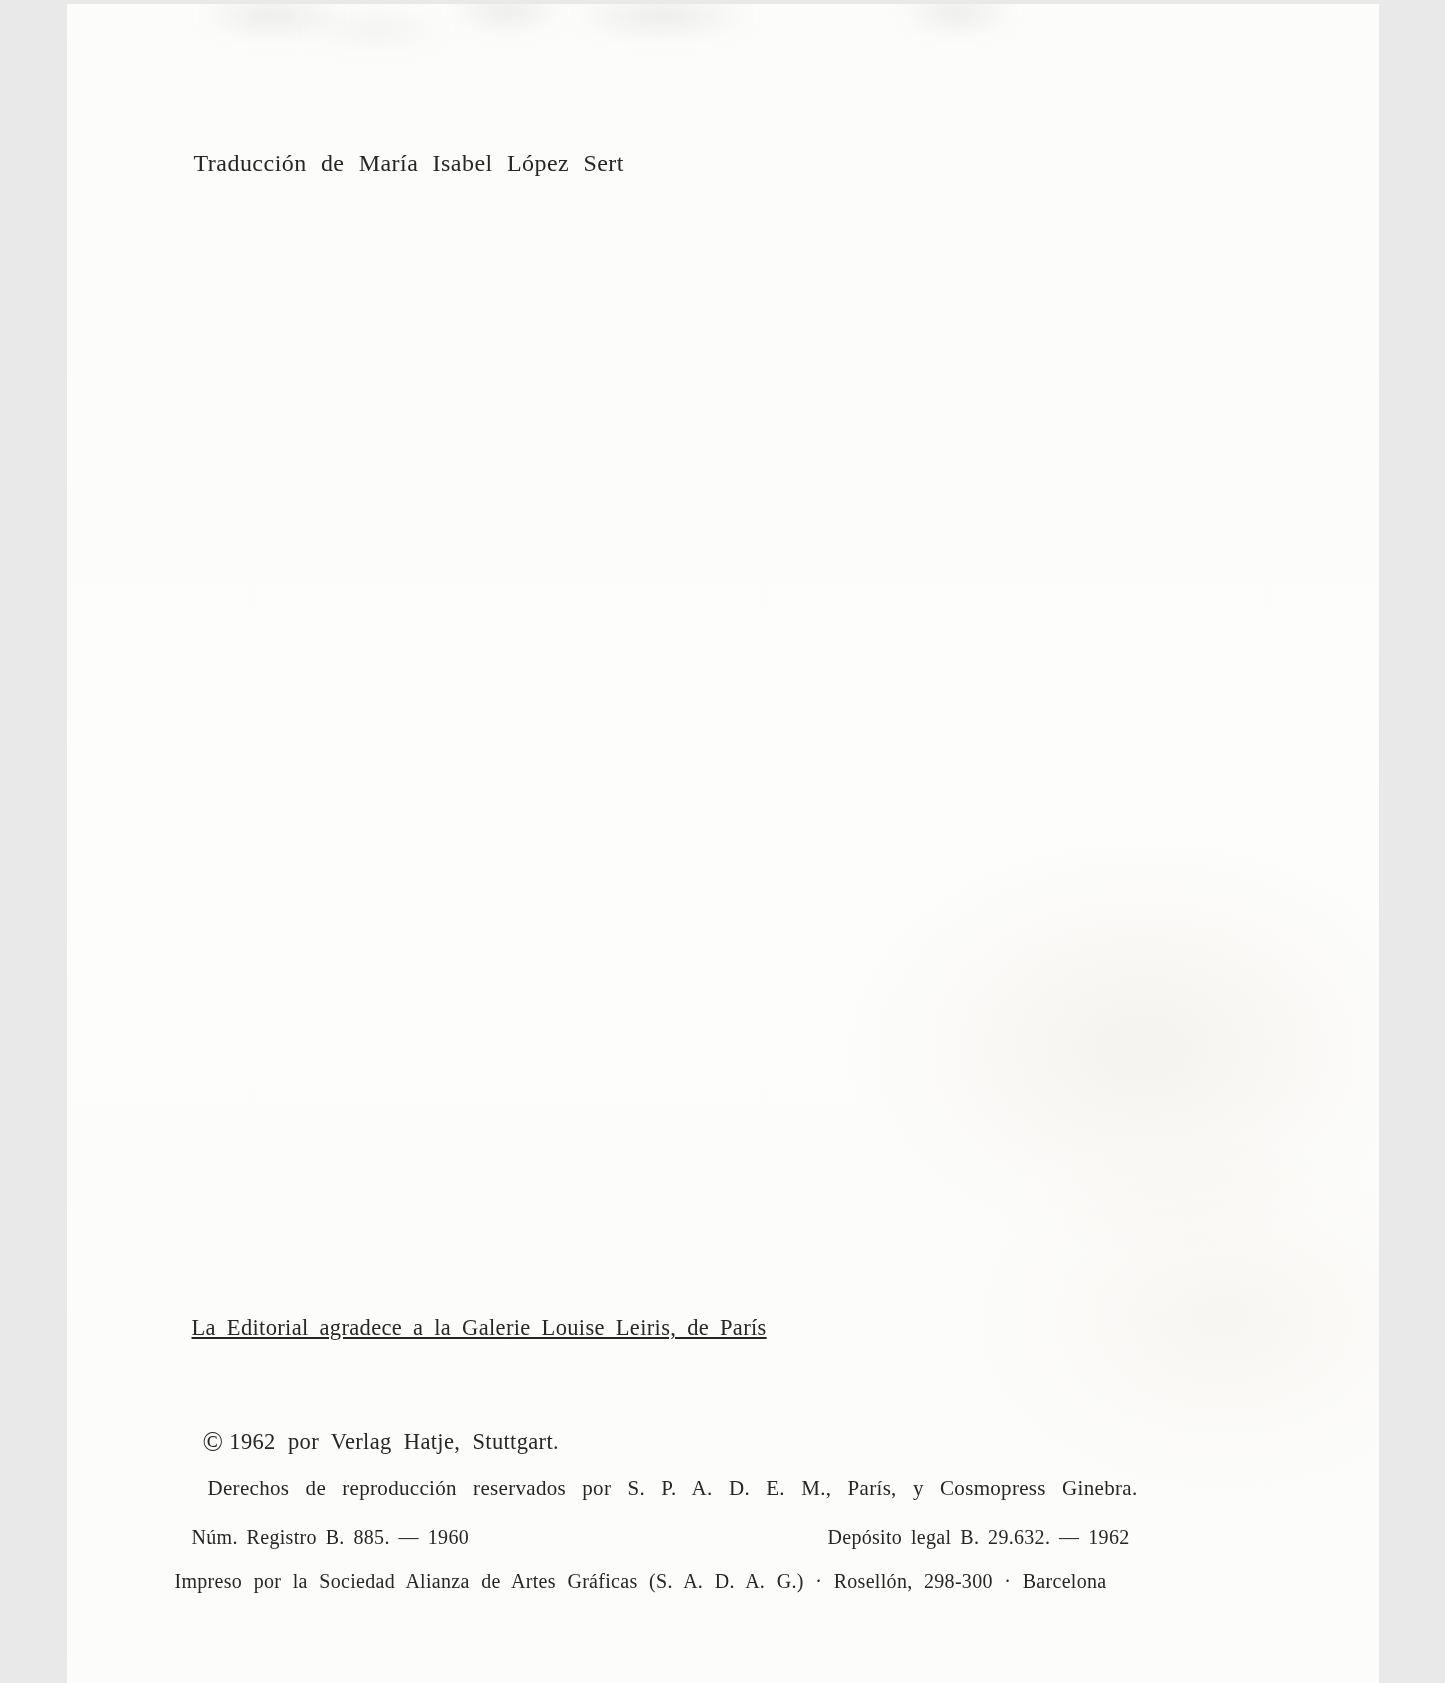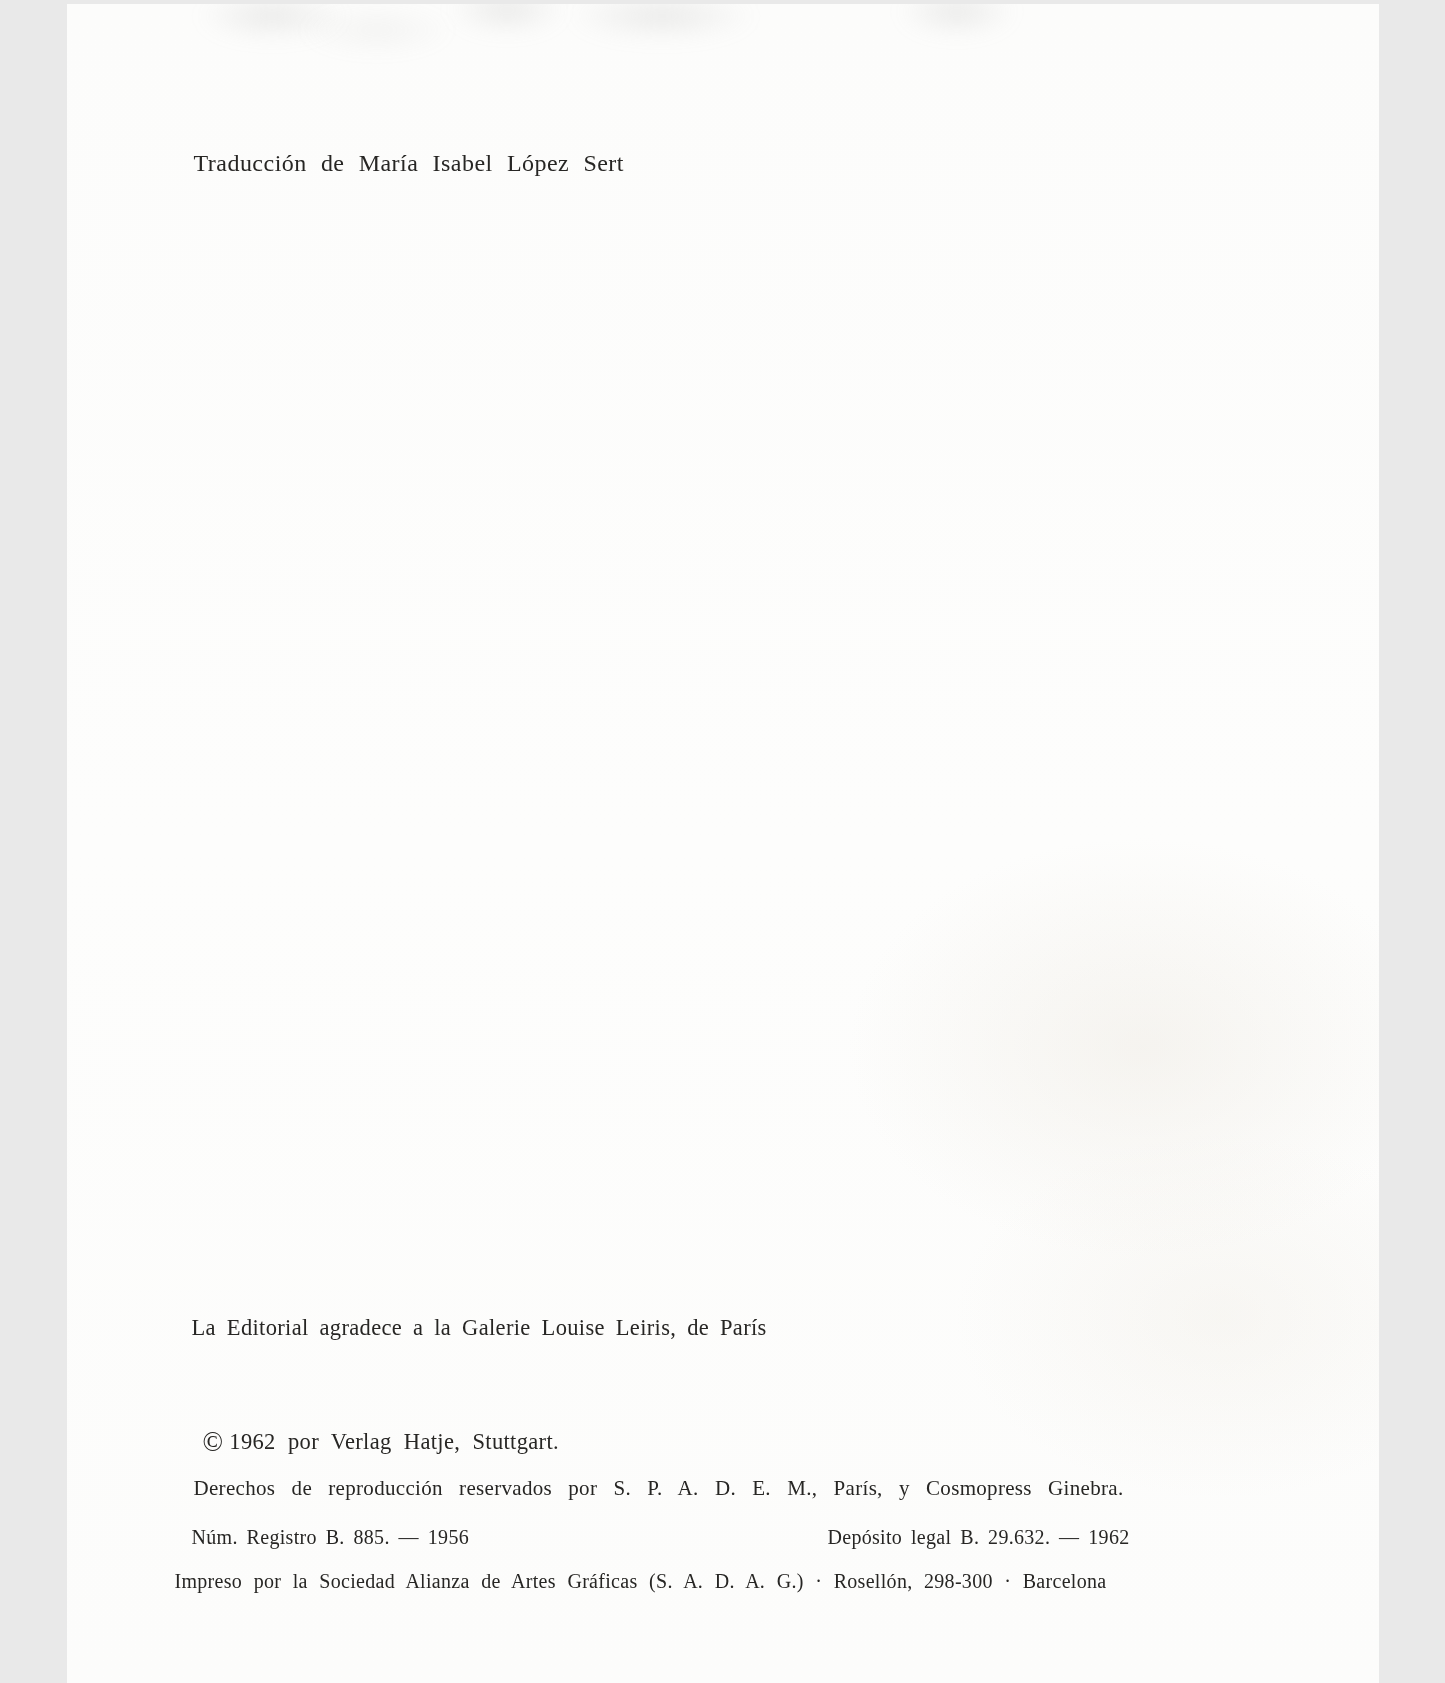--- a/index.html
+++ b/index.html
@@ -51,39 +51,40 @@
     left: 125px;
     top: 1301px;
   }
   .acknowledgment p {
     margin: 0;
     font-size: 22.5px;
     line-height: 45px;
     letter-spacing: 0.015em;
     word-spacing: 0.22em;
     white-space: nowrap;
+    text-decoration: underline;
   }
   .copyright-line {
     position: absolute;
     left: 136px;
     top: 1423px;
     margin: 0;
     font-size: 22.5px;
     letter-spacing: 0.015em;
     word-spacing: 0.28em;
     white-space: nowrap;
   }
   .copyright-line .csym {
     font-size: 27px;
     vertical-align: -2px;
     margin-right: 6px;
   }
   .rights-line {
     position: absolute;
-    left: 127px;
+    left: 141px;
     top: 1472px;
     width: 930px;
     margin: 0;
     font-size: 21px;
     letter-spacing: 0.015em;
     text-align: justify;
     text-align-last: justify;
   }
   .registry-row {
     position: absolute;
@@ -125,19 +126,19 @@
     <p>La Editorial agradece a la Galerie Louise Leiris, de París</p>
   </div>
 
   <p class="copyright-line">
     <span class="csym">©</span><span>1962 por Verlag Hatje, Stuttgart.</span>
   </p>
 
   <p class="rights-line">Derechos de reproducción reservados por S. P. A. D. E. M., París, y Cosmopress Ginebra.</p>
 
   <div class="registry-row">
-    <span>Núm. Registro B. 885. — 1956</span>
+    <span>Núm. Registro B. 885. — 1960</span>
     <span>Depósito legal B. 29.632. — 1962</span>
   </div>
 
   <p class="printer-line">Impreso por la Sociedad Alianza de Artes Gráficas (S. A. D. A. G.) · Rosellón, 298-300 · Barcelona</p>
 
 </div>
 
 </body></html>

